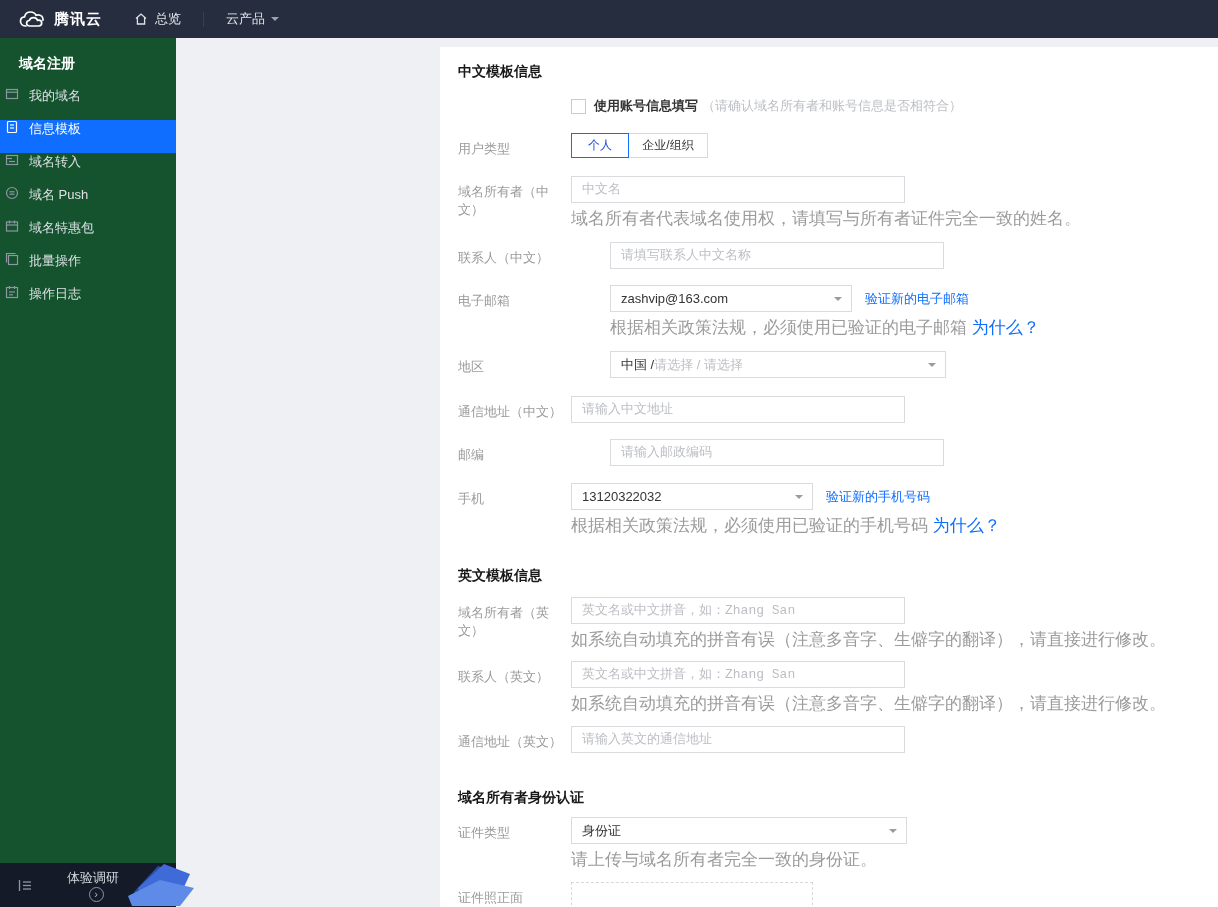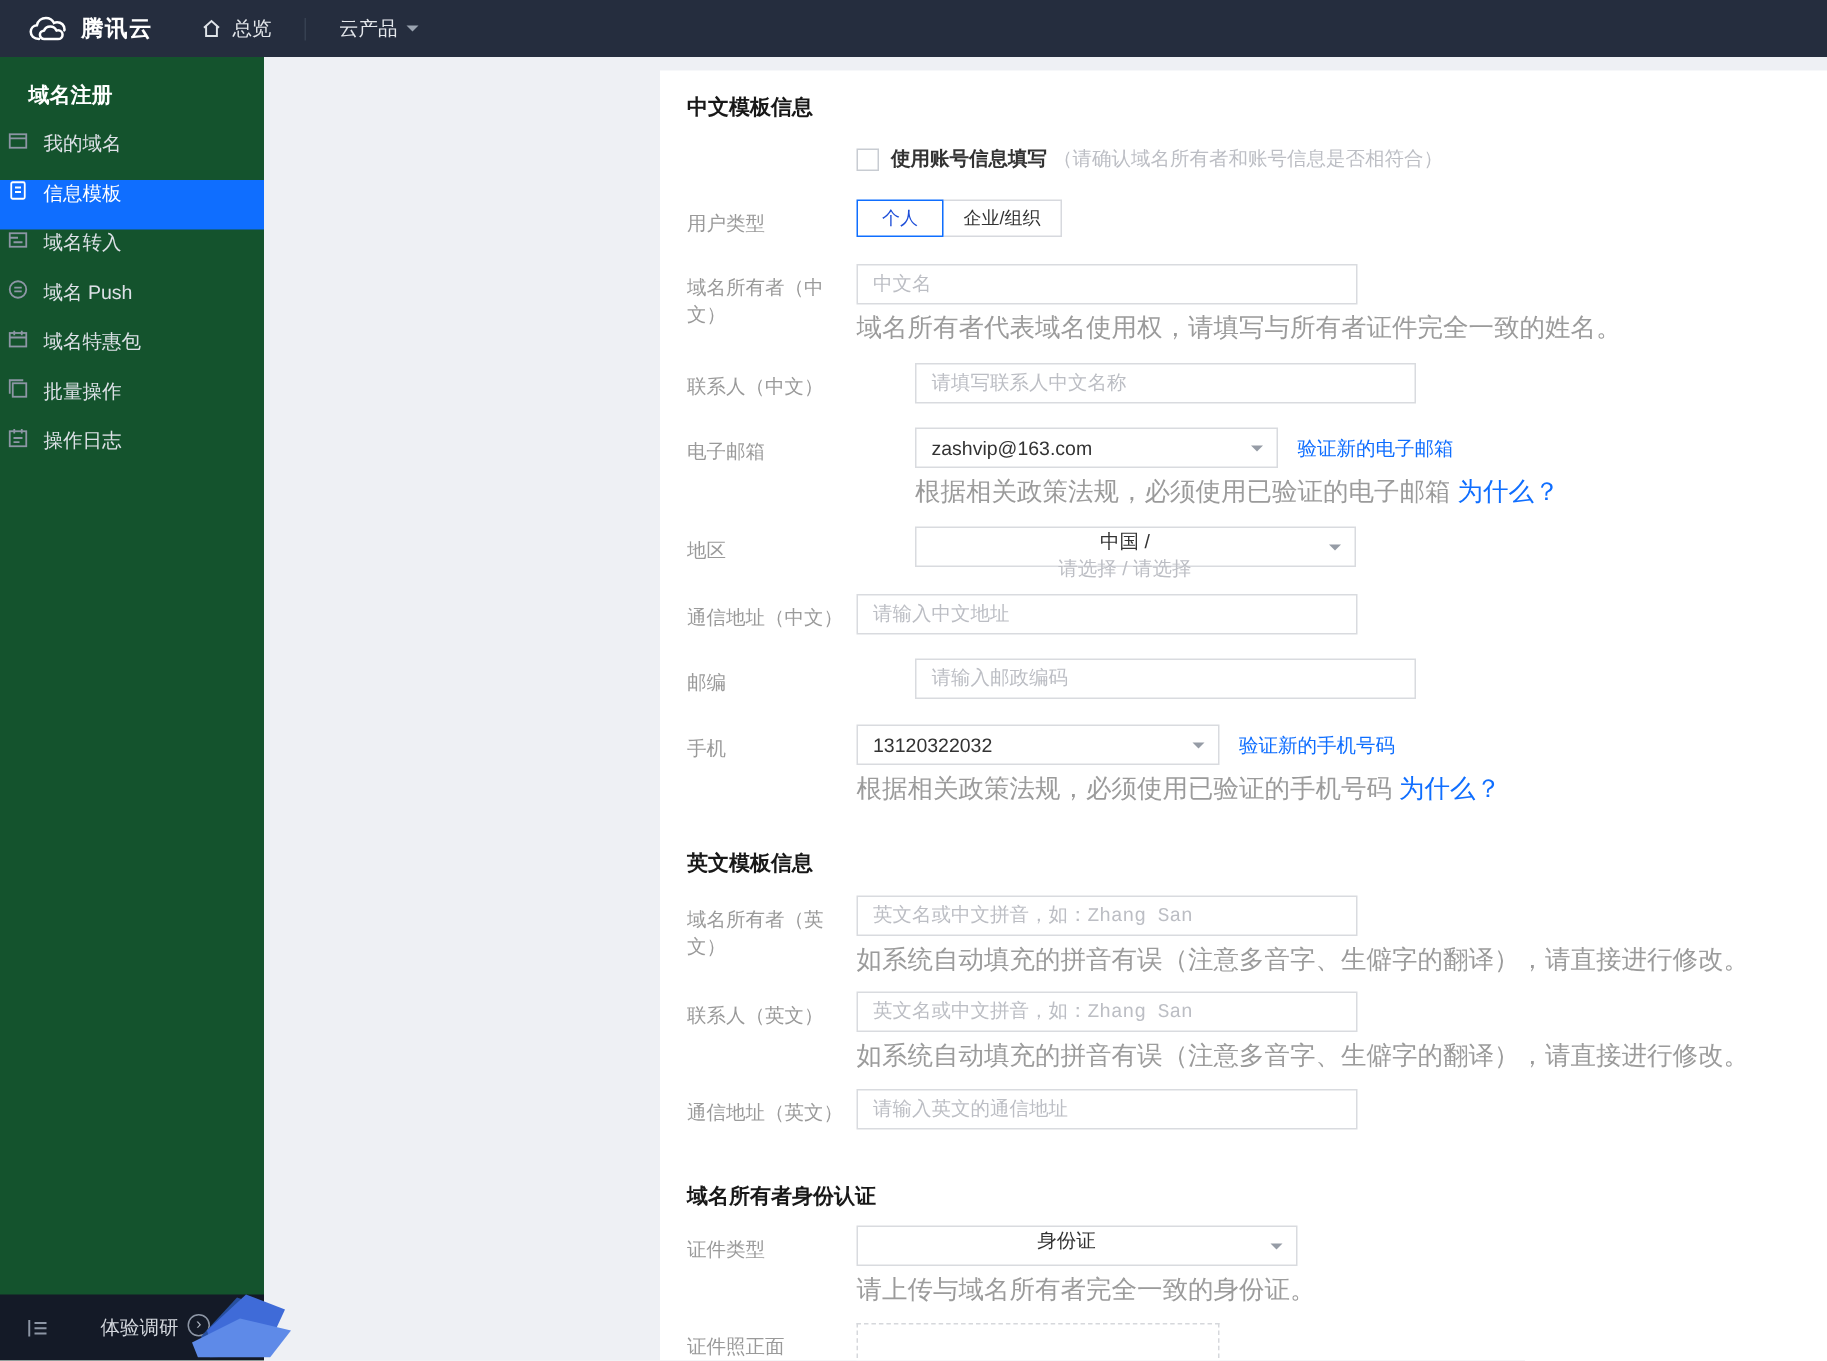--- a/index.html
+++ b/index.html
@@ -24,21 +24,21 @@
   .sidebar { width:176px; background:#14532d; position:relative; flex:0 0 176px; }
   .sb-title { color:#fff; font-size:14px; font-weight:bold; padding:17px 0 14px 19px; }
   .sb-item { height:33px; display:flex; align-items:flex-start; padding-left:5px; color:#dde1e7;
     font-size:13px; cursor:pointer; }
   .sb-item .ic { width:14px; height:14px; margin-right:10px; color:#8d96a5; display:flex; }
   .sb-item.active { background:#0f6eff; color:#fff; }
   .sb-item.active .ic { color:#fff; }
   .sb-footer { position:absolute; left:0; bottom:0; width:100%; height:44px;
     display:flex; align-items:center; background:#141a27; }
   .collapse-ic { margin-left:18px; color:#8d96a5; display:flex; cursor:pointer; }
-  .survey { display:flex; align-items:flex-start; margin-left:34px; color:#d3d7dd; font-size:13px; cursor:pointer; }
+  .survey { display:flex; align-items:center; margin-left:34px; color:#d3d7dd; font-size:13px; cursor:pointer;flex-direction:column; }
   .survey-circle { width:15px; height:15px; border:1px solid #8d96a5; border-radius:50%;
     color:#aeb5c0; font-size:11px; line-height:13px; text-align:center; margin-left:6px; }
   .folder-art { position:absolute; left:118px; bottom:-3px; z-index:5; }
 
   
   .main { flex:1; position:relative; background:#eef0f4; }
   .card { position:absolute; left:264px; top:9px; right:0; bottom:0; background:#fff;
     padding:14px 0 0 18px; overflow:hidden; }
 
   .sec-title { font-size:14px; font-weight:bold; color:#181818; line-height:20px; }
@@ -58,21 +58,21 @@
   .seg-btn.first { width:58px; }
   .seg-btn.second { width:80px; margin-left:-1px; }
 
   .txt-input { width:334px; height:27px; border:1px solid #d9dbdf; background:#fff; padding:0 10px;
     font-size:13px; color:#333; font-family:Liberation Mono, monospace; outline:none; }
   .txt-input::placeholder { color:#bcbec4; }
 
   .select { position:relative; height:27px; border:1px solid #d9dbdf; background:#fff;
     display:flex; align-items:center; padding:0 24px 0 10px; font-size:13px; cursor:pointer; }
   .select.w-narrow { width:242px; }
-  .select.w-wide { width:294px;flex-direction:column; }
+  .select.w-wide { width:336px; }
   .select .val { color:#333; font-weight:normal; white-space:nowrap; }
   .select .val-muted { color:#bcbec4; font-weight:normal; white-space:nowrap; }
   .select .caret { position:absolute; right:9px; top:11px; border:4px solid transparent; border-top-color:#969ca6; }
 
   .inline-link { font-size:13px; color:#0f6eff; margin-left:13px; line-height:27px; cursor:pointer; text-decoration:none; }
   .note { font-size:17px; color:#9b9b9b; margin-top:8px; line-height:15px; }
   .note .note-link { color:#0f6eff; cursor:pointer; }
 
   .field-inline { display:flex; }
 

